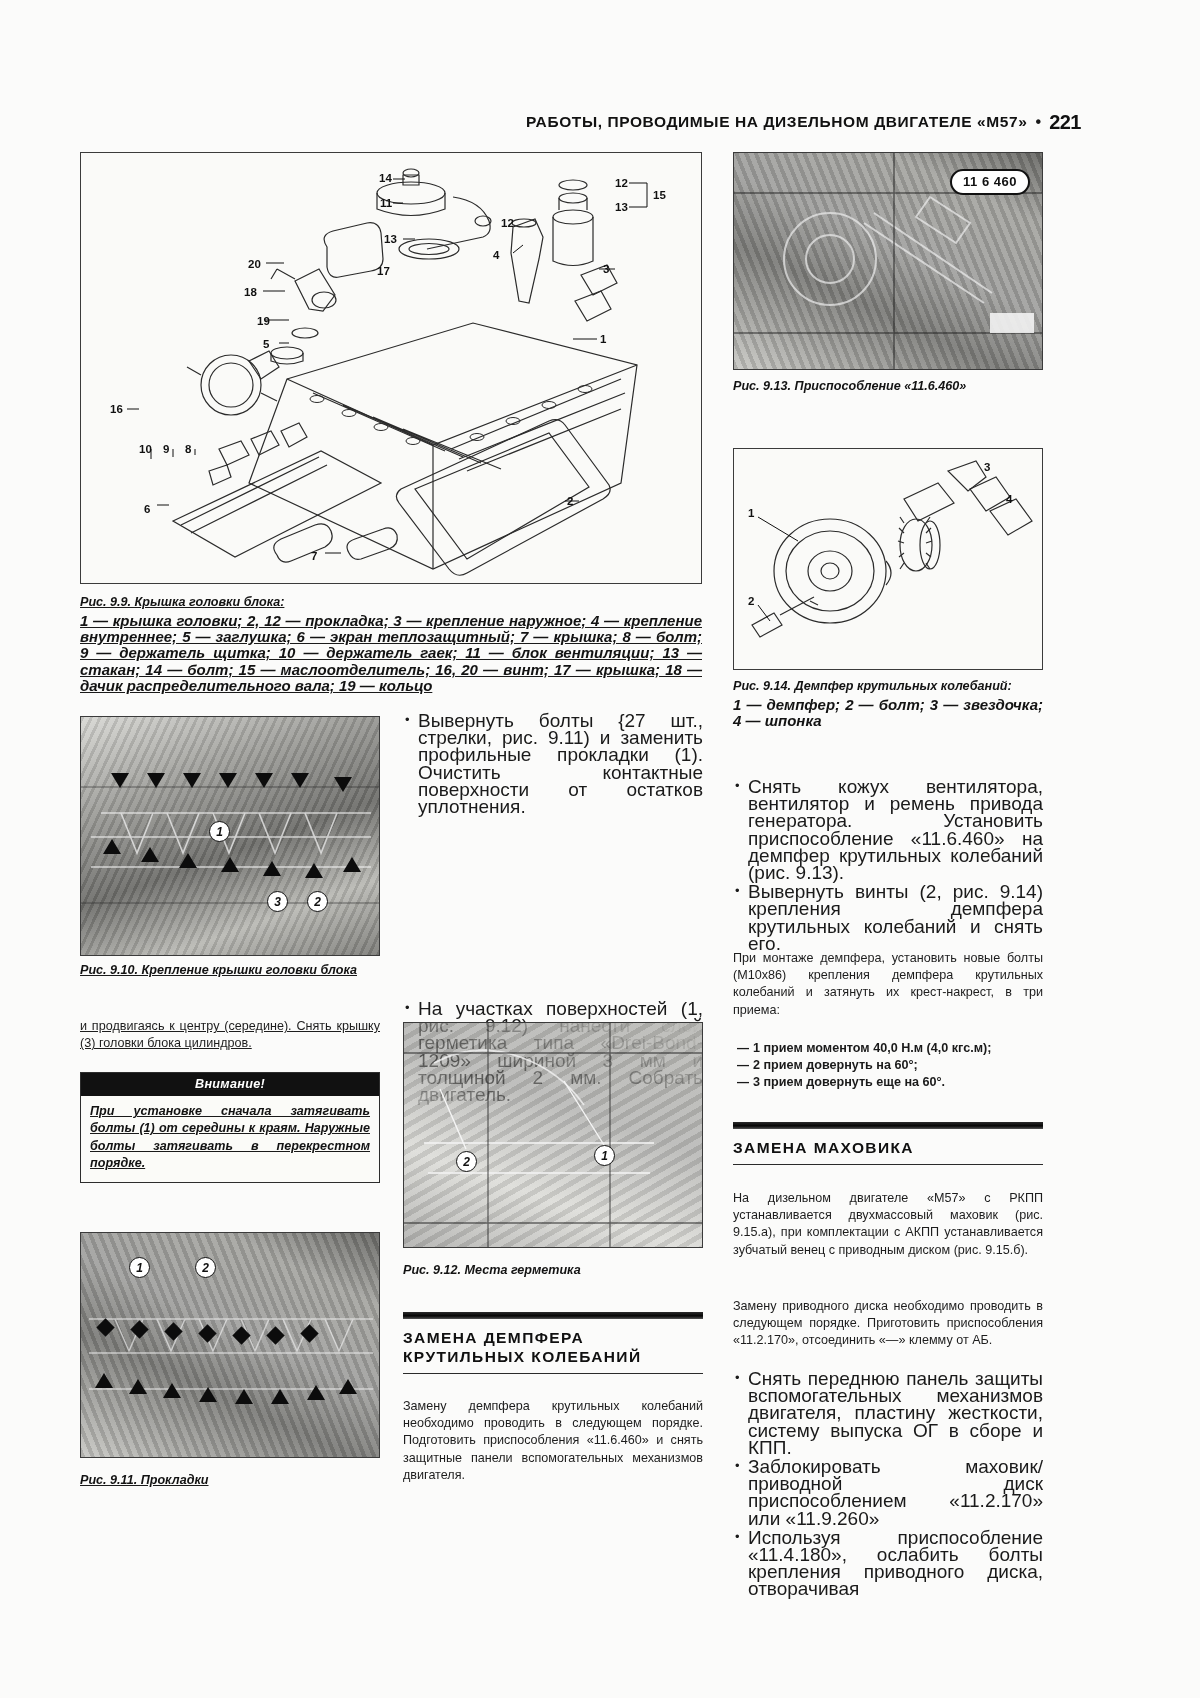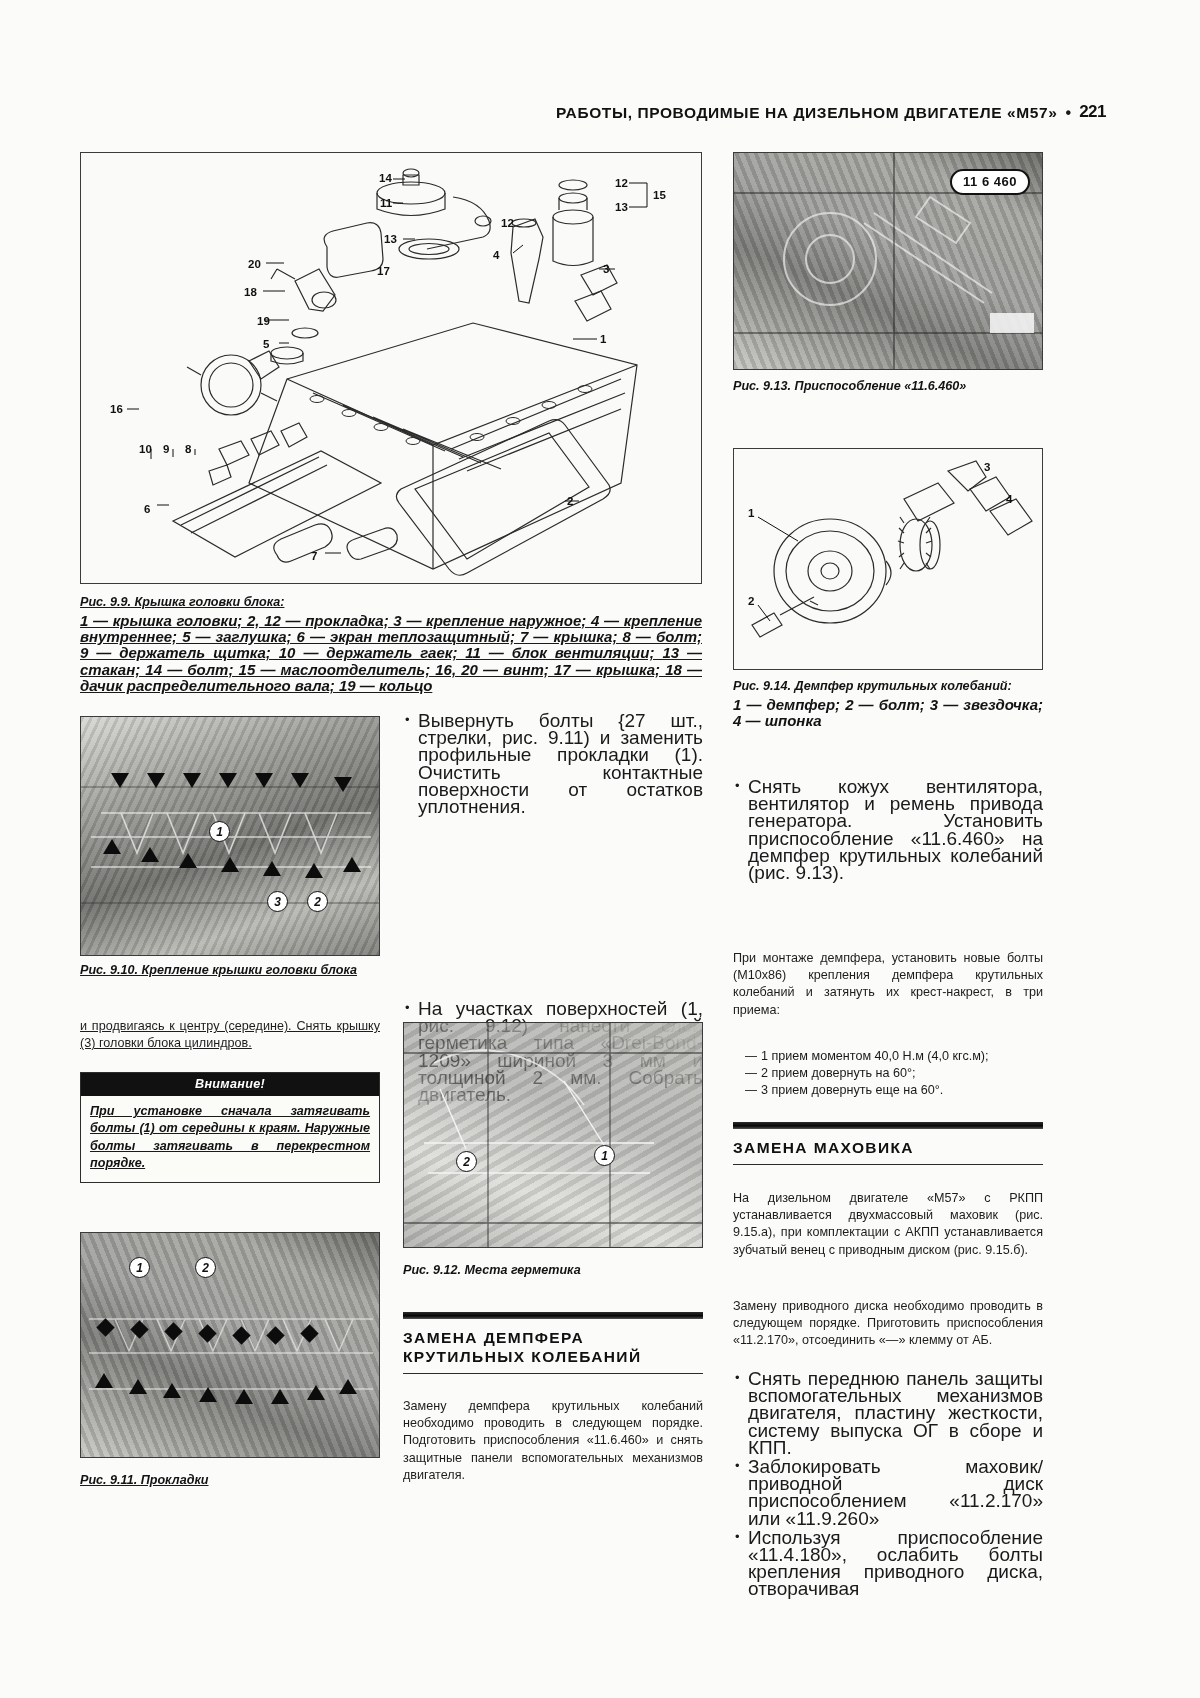--- a/index.html
+++ b/index.html
@@ -13,32 +13,32 @@
     overflow:hidden;
   }
   .page {
     position:absolute;
     left:0; top:0; width:1200px; height:1698px;
     background:#fbfbfa;
   }
   
   .header {
     position:absolute;
-    left:96px; top:105px; width:1010px; height:34px;
-    display:flex; align-items:flex-start; justify-content:flex-end;
+    left:71px; top:105px; width:1010px; height:34px;
+    display:flex; align-items:center; justify-content:flex-end;
     gap:8px;
   }
   .header-title {
     font-size:15.5px; font-weight:bold; letter-spacing:0.6px;
     color:#111; white-space:nowrap;
     line-height:1;
   }
   .header-dot { font-size:16px; font-weight:bold; line-height:1; padding-bottom:1px;}
   .header-page {
-    font-size:17px; font-weight:bold; line-height:0.82; color:#111;
+    font-size:20px; font-weight:bold; line-height:0.82; color:#111;
     letter-spacing:-0.5px;
   }
 
   
   .col { position:absolute; }
   .colL { left:80px;  width:300px;text-decoration:underline; }
   .colM { left:403px; width:300px; }
   .colR { left:733px; width:310px; }
 
   .body-text {
@@ -47,21 +47,21 @@
   }
   .body-text p { margin:0; }
   ul.bullets { margin:0; padding:0; list-style:none; }
   ul.bullets > li {
     position:relative; padding-left:15px; margin-bottom:2px;
     font-size:19px; line-height:17.2px; text-align:justify;
   }
   ul.bullets > li::before {
     content:"•"; position:absolute; left:2px; top:-1px; font-size:13px;
   }
-  ul.dashes { margin:12px; padding:0; list-style:none; }
+  ul.dashes { margin:4px; padding:0; list-style:none;font-weight:bold; }
   ul.dashes > li {
     position:relative; padding-left:16px;
     font-size:12.6px; line-height:17.2px; text-align:justify;
   }
   ul.dashes > li::before {
     content:"—"; position:absolute; left:0; top:0; font-size:12px;
   }
 
   
   .figbox {
@@ -457,20 +457,21 @@
   </div>
 
   <div class="col colR" style="top:678px;">
     <div class="figcap">Рис. 9.14. Демпфер крутильных колебаний:</div>
     <div class="figcap-items" style="margin-top:2px;">1 — демпфер; 2 — болт; 3 — звездочка; 4 — шпонка</div>
   </div>
 
   <div class="col colR" style="top:778px;">
     <ul class="bullets">
       <li>Снять кожух вентилятора, вентилятор и ремень привода генератора. Установить приспособление «11.6.460» на демпфер крутильных колебаний (рис. 9.13).</li>
+      <li>Вывернуть винты (2, рис. 9.14) крепления демпфера крутильных колебаний и снять его.</li>
     </ul>
   </div>
 
   <div class="col colR body-text" style="top:950px;">
     <p>При монтаже демпфера, установить новые болты (М10х86) крепления демпфера крутильных колебаний и затянуть их крест-накрест, в три приема:</p>
   </div>
 
   <div class="col colR" style="top:1036px;">
     <ul class="dashes">
       <li>1 прием моментом 40,0 Н.м (4,0 кгс.м);</li>

